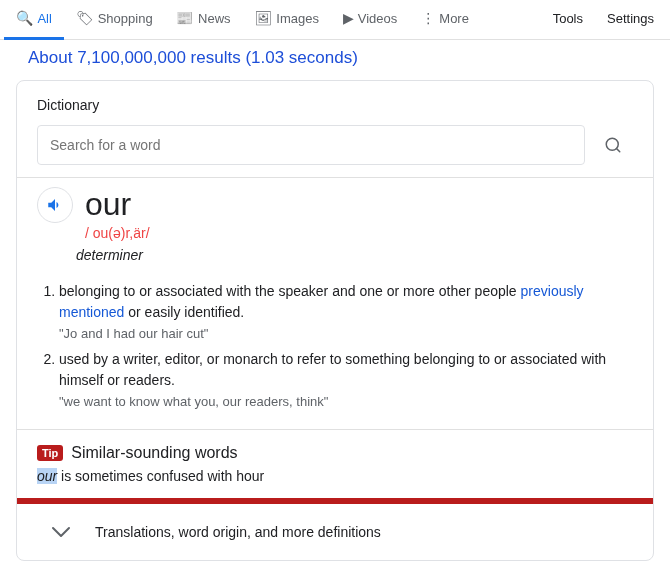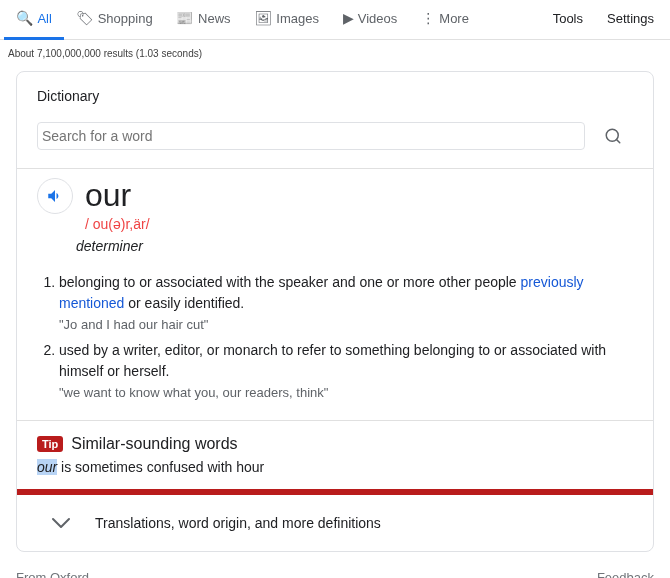--- a/index.html
+++ b/index.html
@@ -42,23 +42,23 @@
       margin-left: auto;
       display: flex;
       align-items: center;
     }
     .nav-right .nav-item {
       color: #202124;
     }
 
     
     .results-count {
-      padding: 8px 8px;
-      font-size: 10px;
-      color: #404040;
+      padding: 8px 28px;
+      font-size: 17px;
+      color: #1d4ed8;
     }
 
     
     .dict-card {
       margin: 4px 16px 8px 16px;
       border: 1px solid #dfe1e5;
       border-radius: 8px;
       overflow: hidden;
     }
 
@@ -70,24 +70,24 @@
     }
 
     .search-box-row {
       padding: 4px 20px 12px 20px;
       display: flex;
       align-items: center;
       gap: 8px;
     }
     .dict-search-input {
       flex: 1;
-      height: 28px;
+      height: 40px;
       border: 1px solid #dfe1e5;
       border-radius: 4px;
-      padding: 0 4px;
+      padding: 0 12px;
       font-size: 14px;
       color: #5f6368;
       outline: none;
     }
     .search-btn {
       width: 40px;
       height: 40px;
       background: none;
       border: none;
       cursor: pointer;
@@ -310,21 +310,21 @@
     <div class="word-pos">determiner</div>
   </div>
 
   <div class="definitions">
     <ol>
       <li>
         <span class="def-text">belonging to or associated with the speaker and one or more other people <a class="highlight-link">previously mentioned</a> or easily identified.</span>
         <div class="def-example">"Jo and I had our hair cut"</div>
       </li>
       <li>
-        <span class="def-text">used by a writer, editor, or monarch to refer to something belonging to or associated with himself or herself.</span>
+        <span class="def-text">used by a writer, editor, or monarch to refer to something belonging to or associated with himself or readers.</span>
         <div class="def-example">"we want to know what you, our readers, think"</div>
       </li>
     </ol>
   </div>
 
   <div class="tip-section">
     <div class="tip-header">
       <span class="tip-badge">Tip</span>
       <span class="tip-title">Similar-sounding words</span>
     </div>

